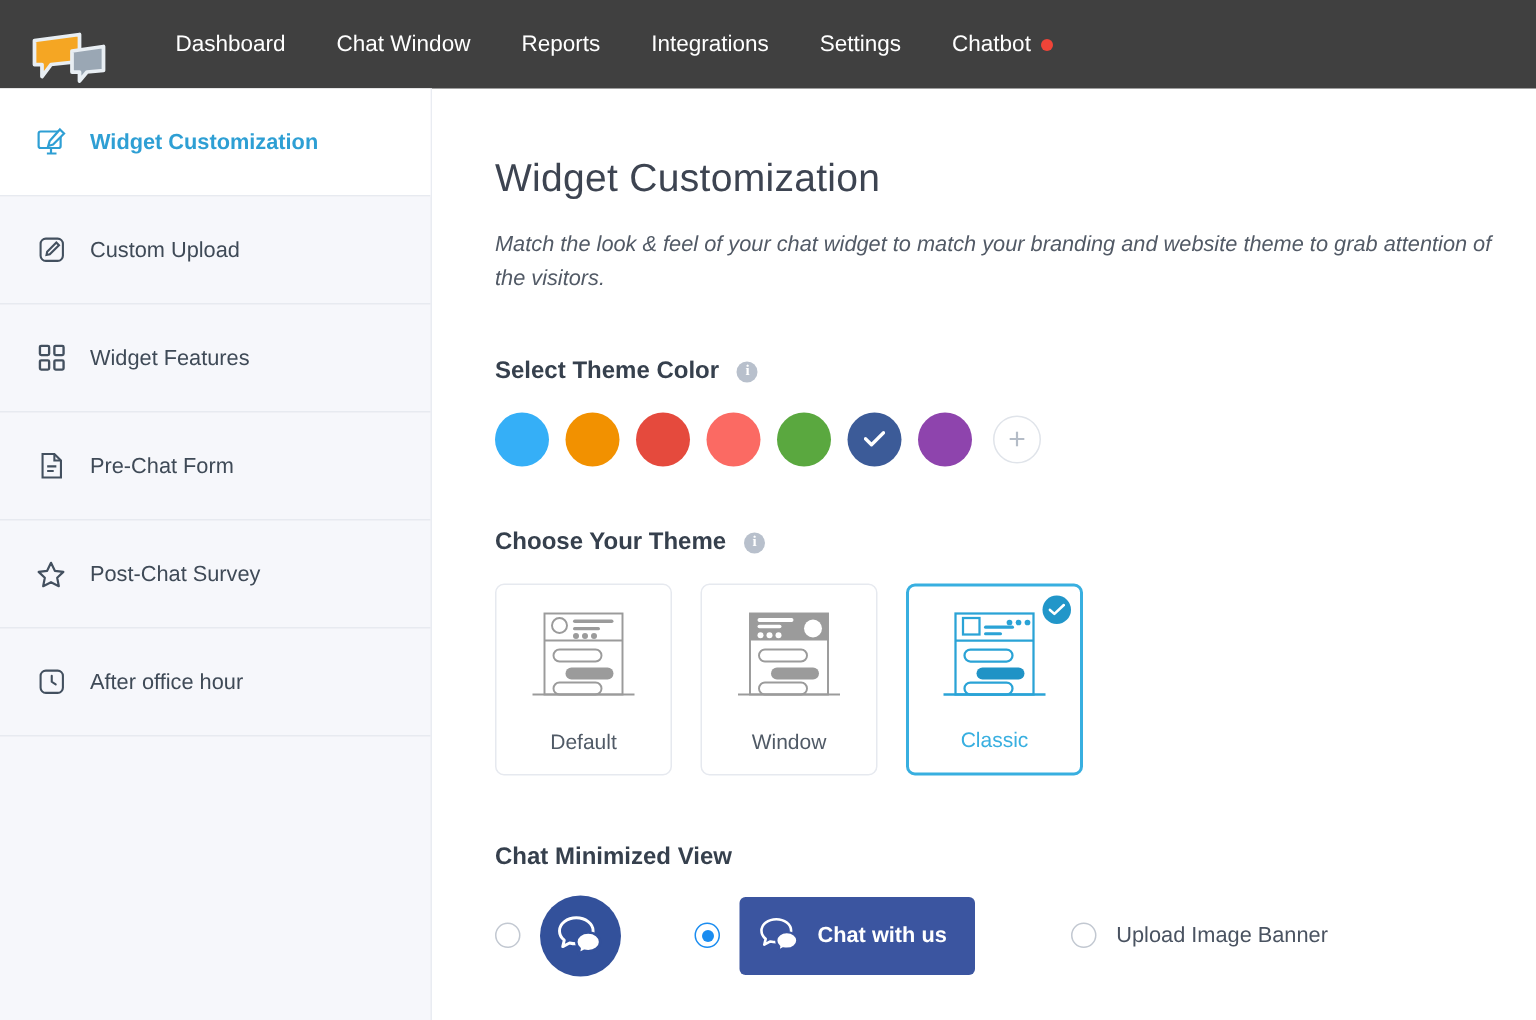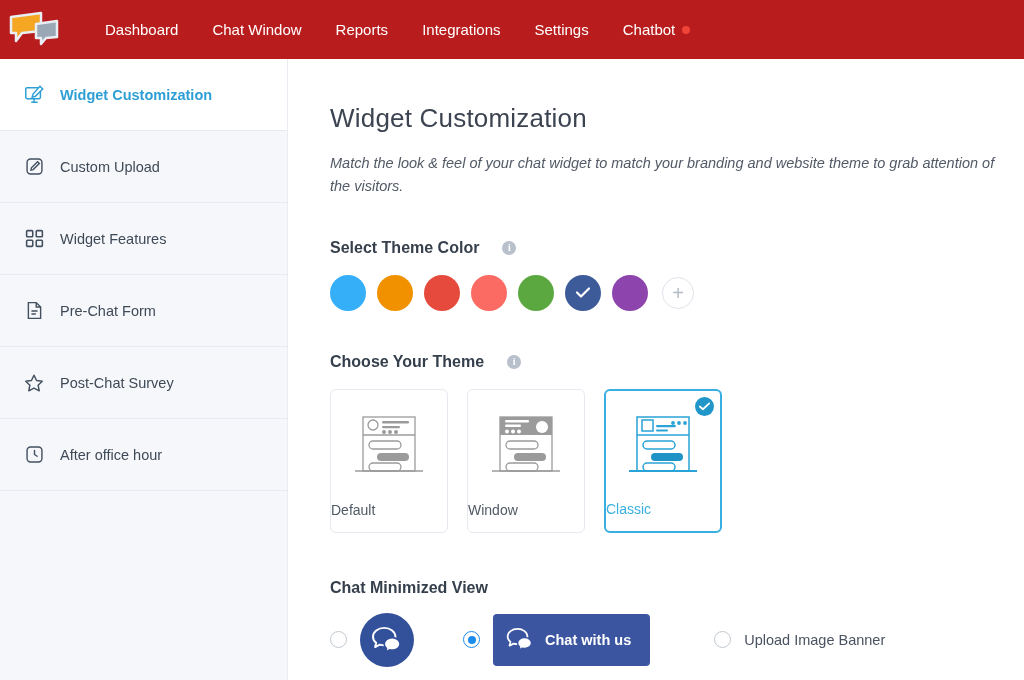--- a/index.html
+++ b/index.html
@@ -6,24 +6,24 @@
   html, body {
     width: 1024px; height: 680px;
     font-family: "Liberation Sans", sans-serif;
     background: #ffffff;
     overflow: hidden;
   }
 
   
   .topnav {
     height: 59px;
-    background: #b91c1c;
+    background: #404040;
     display: flex;
-    align-items: center;
-    padding-left: 8px;
+    align-items: flex-end;
+    padding-left: 20px;
     position: relative;
   }
   .logo { width: 52px; height: 38px; margin-right: 28px; flex: none; }
   .nav-items { display: flex; align-items: center; height: 59px; }
   .nav-item {
     color: #ffffff;
     font-size: 15px;
     padding: 0 17px;
     height: 59px;
     display: flex;
@@ -98,21 +98,21 @@
     color: #525a66;
     max-width: 680px;
     font-style: italic;
   }
   h2.section-title {
     font-size: 16px;
     font-weight: bold;
     color: #36404d;
     display: flex;
     align-items: center;
-    gap: 23px;
+    gap: 12px;
   }
   .info-icon {
     width: 14px; height: 14px; border-radius: 50%;
     background: #b8c0cc;
     color: #ffffff;
     font-size: 10px; font-weight: bold;
     display: inline-flex; align-items: center; justify-content: center;
     font-family: "Liberation Serif", serif;
   }
 
@@ -129,26 +129,27 @@
     border: 1px solid #e0e4ea;
     color: #b4bcc7; font-size: 20px; line-height: 1;
     display: flex; align-items: center; justify-content: center;
     cursor: pointer; margin-left: 3px;
   }
 
   
   .theme-head { margin-top: 42px; }
   .theme-row { margin-top: 18px; display: flex; gap: 19px; }
   .theme-card {
-    width: 118px; height: 144px;
+    width: 118px; height: 128px;
     border: 1px solid #e6e9ef;
     border-radius: 6px;
     background: #fff;
     display: flex;
     flex-direction: column;
+    align-items: center;
     justify-content: flex-end;
     padding-bottom: 14px;
     position: relative;
     cursor: pointer;
   }
   .theme-card.selected { border: 2px solid #38afe0; }
   .theme-art { flex: 1; display: flex; align-items: center; justify-content: center; width: 100%; }
   .theme-label { font-size: 14px; color: #505a66; }
   .theme-card.selected .theme-label { color: #38afe0; }
   .theme-badge {

